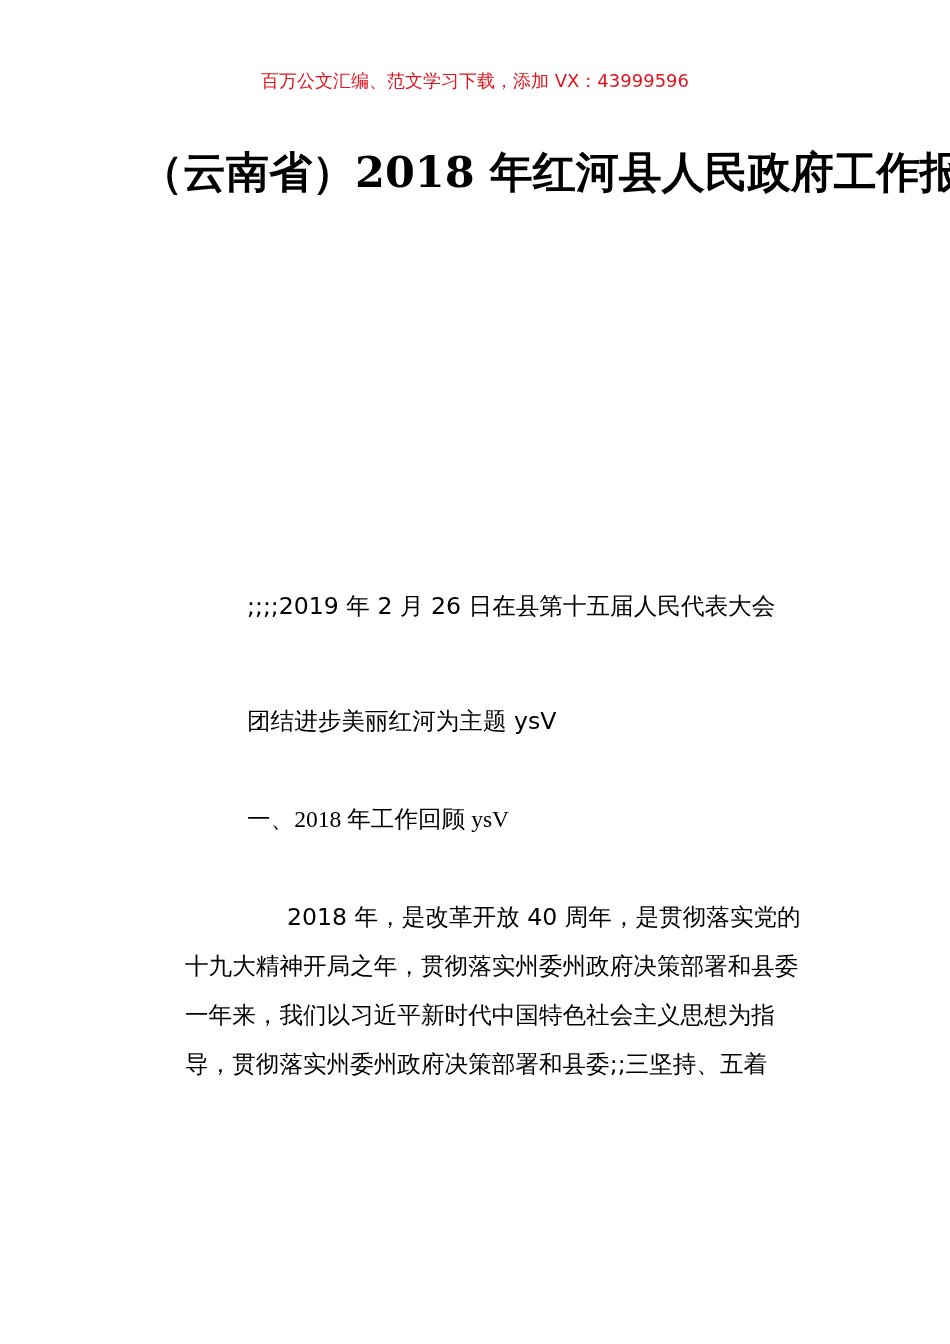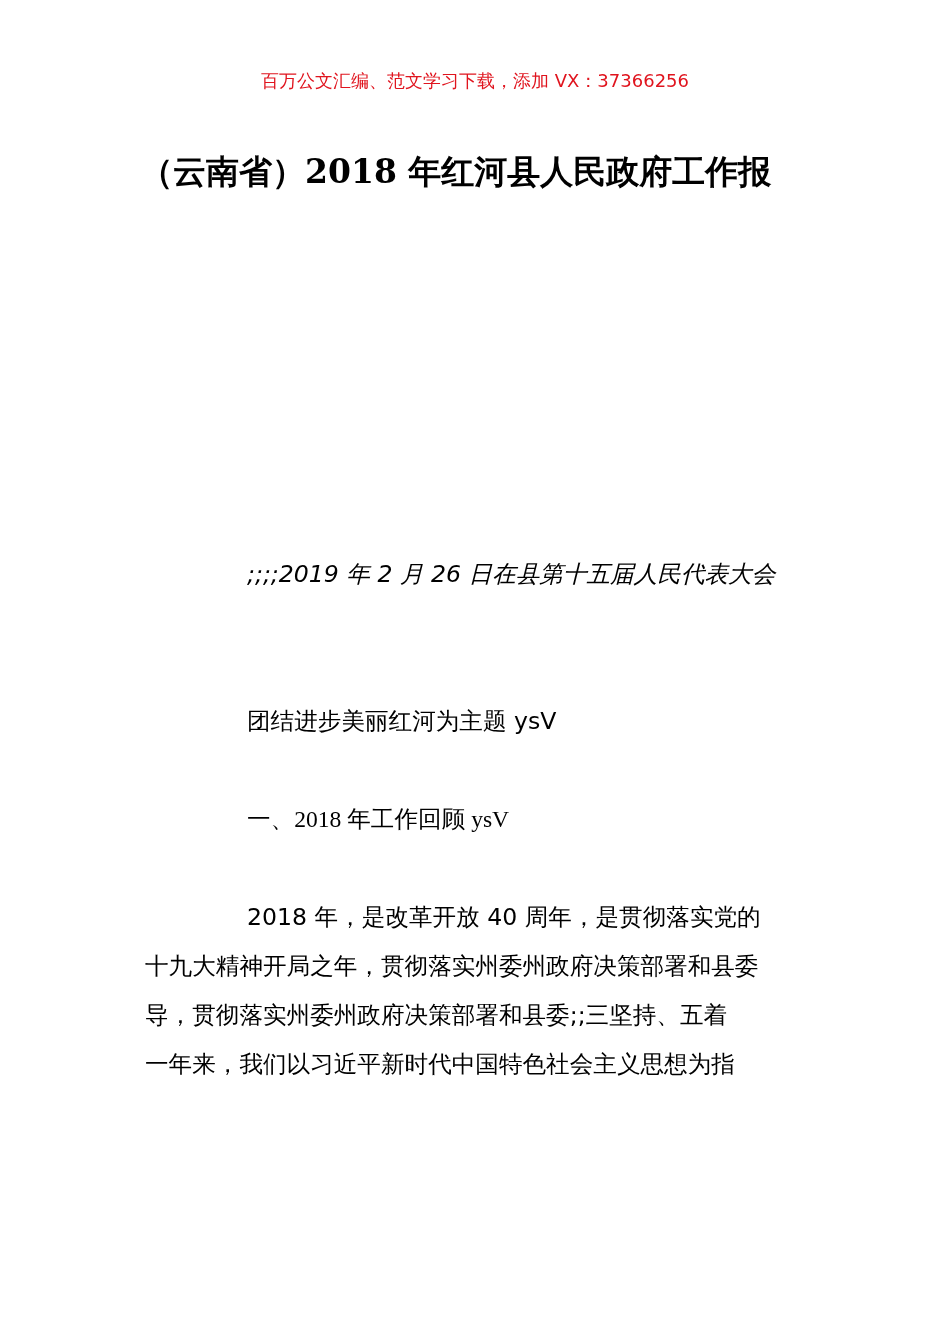--- a/index.html
+++ b/index.html
@@ -24,24 +24,24 @@
       font-size: 18px;
       line-height: 26px;
       color: #e0141e;
       letter-spacing: 0px;
     }
     .title {
       position: absolute;
       top: 146px;
       left: 140px;
       width: 670px;
-      text-align: left;
+      text-align: right;
       font-family: "DejaVu Serif", serif;
       font-weight: bold;
-      font-size: 33px;
+      font-size: 43px;
       line-height: 52px;
       letter-spacing: 0px;
     }
     .title .line {
       display: block;
       white-space: nowrap;
     }
     .body {
       position: absolute;
       left: 145px;
@@ -58,29 +58,29 @@
     .para .ln {
       display: block;
       white-space: nowrap;
     }
     .para .ln.first {
       padding-left: 102px;
     }
     .para .ln.rest {
       padding-left: 0;
     }
-    .p1 { top: 550px; font-style: italic; }
+    .p1 { top: 582px; }
     .p2 { top: 697px; }
     .p3 { top: 795px; font-family: Liberation Serif, serif; }
-    .p4 { top: 893px; }
+    .p4 { top: 893px; margin-left: 40px; }
   </style>
 </head>
 <body>
 
-<div class="promo">百万公文汇编、范文学习下载，添加 VX：37366256</div>
+<div class="promo">百万公文汇编、范文学习下载，添加 VX：43999596</div>
 
 <div class="title">
   <span class="line">（云南省）2018 年红河县人民政府工作报</span>
 </div>
 
 <div class="body p1">
   <div class="para" style="text-indent:0">
     <span class="ln first">;;;;2019 年 2 月 26 日在县第十五届人民代表大会</span>
   </div>
 </div>
@@ -94,16 +94,16 @@
 <div class="body p3">
   <div class="para" style="text-indent:0">
     <span class="ln first">一、2018 年工作回顾 ysV</span>
   </div>
 </div>
 
 <div class="body p4">
   <div class="para" style="text-indent:0">
     <span class="ln first">2018 年，是改革开放 40 周年，是贯彻落实党的</span>
     <span class="ln rest">十九大精神开局之年，贯彻落实州委州政府决策部署和县委</span>
+    <span class="ln rest">一年来，我们以习近平新时代中国特色社会主义思想为指</span>
     <span class="ln rest">导，贯彻落实州委州政府决策部署和县委;;三坚持、五着</span>
-    <span class="ln rest">一年来，我们以习近平新时代中国特色社会主义思想为指</span>
   </div>
 </div>
 
 </body></html>

